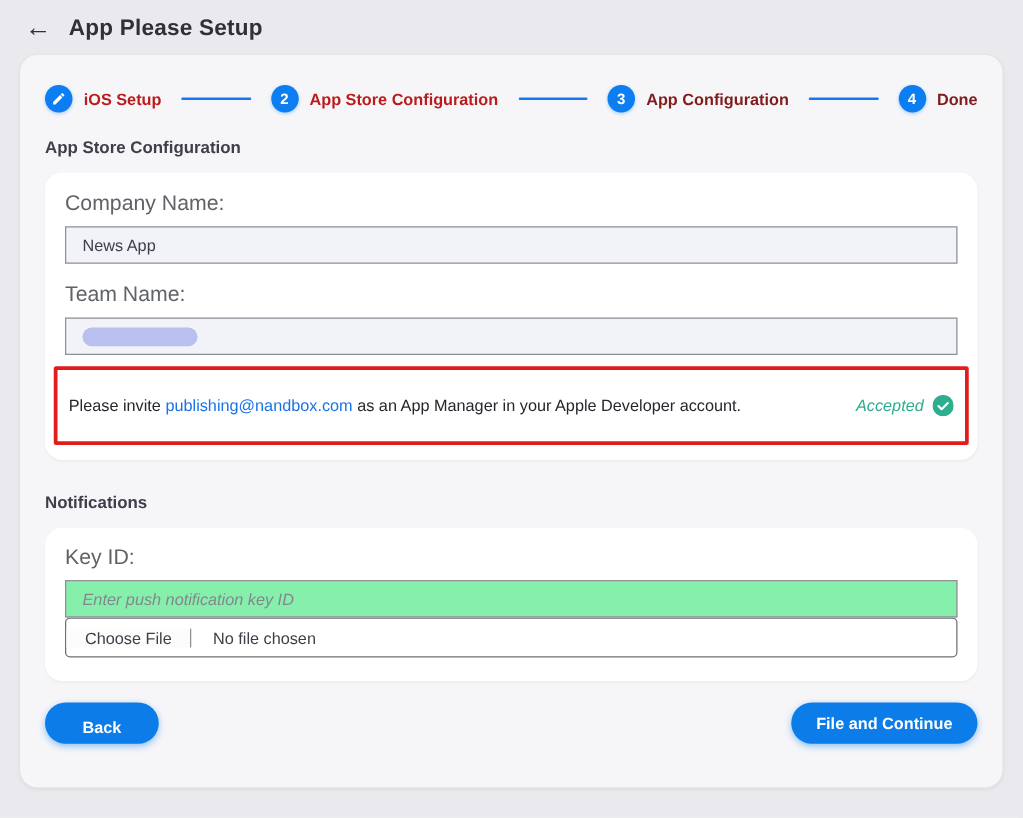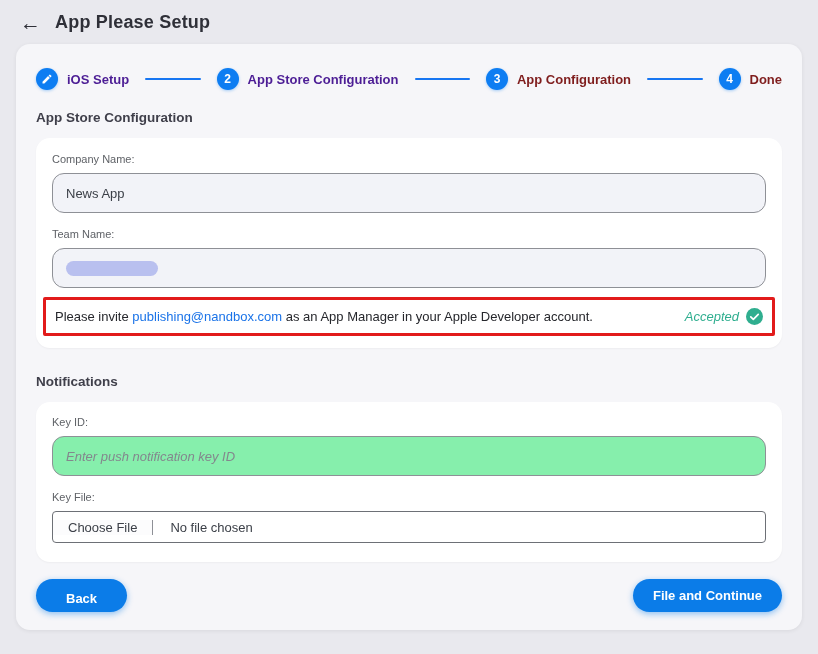--- a/index.html
+++ b/index.html
@@ -36,48 +36,48 @@
   .stepper { display: flex; align-items: center; margin: 2px 0 20px; }
   .step { display: flex; align-items: center; gap: 9px; }
   .step-circle {
     width: 22px; height: 22px; border-radius: 50%;
     background: #0d7df2; color: #fff;
     display: flex; align-items: center; justify-content: center;
     font-size: 12px; font-weight: bold; flex: none;
     box-shadow: 0 1px 3px rgba(13,125,242,.35);
   }
   .step-circle svg { width: 12px; height: 12px; fill: #fff; }
-  .step-label { font-size: 13px; font-weight: bold; color: #4c1d95; white-space: nowrap; }
+  .step-label { font-size: 13px; font-weight: bold; color: #b91c1c; white-space: nowrap; }
   .step-label.inactive { color: #7f1d1d; }
   .connector {
     flex: 1; height: 2px; background: #1776f2;
     margin: 0 16px; border-radius: 1px;
   }
 
   
   .section-heading { font-size: 13.5px; font-weight: bold; color: #3f3f4a; }
   .heading-1 { margin: 0 0 13px 0; }
   .heading-2 { margin: 26px 0 13px 0; }
 
   
   .form-card {
     background: #ffffff;
     border-radius: 14px;
     box-shadow: 0 1px 2px rgba(0,0,0,.04);
   }
   .card-appstore { padding: 15px 16px 12px; }
   .card-notifications { padding: 14px 16px 19px; }
 
-  .field-label { font-size: 11px; color: #5f6267; margin-bottom: 8px; }
+  .field-label { font-size: 17px; color: #5f6267; margin-bottom: 8px; }
   .field-label + .text-input, .field-label + .fake-input, .field-label + .file-input { margin-top: 0; }
   .mt { margin-top: 15px; }
 
   .text-input, .fake-input {
-    width: 100%; height: 40px;
-    border: 1px solid #8e9096; border-radius: 12px;
+    width: 100%; height: 30px;
+    border: 1px solid #8e9096; border-radius: 0;
     font-family: "Liberation Sans", sans-serif;
     font-size: 13px; color: #3c4048;
     padding: 0 13px;
     outline: none;
   }
   .bg-gray { background: #f2f3f8; }
   .bg-white { background: #86efac; font-style: italic; }
   .bg-white::placeholder { color: #83878d; opacity: 1; }
 
   .fake-input { display: flex; align-items: center; cursor: text; }
@@ -86,21 +86,21 @@
     background: #b9c0ef;
   }
 
   
   .notice {
     margin: 9px -9px 0 -9px;
     border: 3px solid #e21b1b;
     border-radius: 2px;
     background: #fff;
     display: flex; align-items: center; justify-content: space-between;
-    padding: 8px 9px;
+    padding: 20px 9px;
     font-size: 13px; color: #26272c;
   }
   .notice a { color: #1a73e8; text-decoration: none; }
   .notice-status { display: flex; align-items: center; gap: 7px; flex: none; font-style: italic; }
   .notice-status .status-text { color: #2fae8f; font-size: 13px; }
   .check-icon svg { width: 17px; height: 17px; display: block; }
 
   
   .file-input {
     width: 100%; height: 32px;
@@ -193,21 +193,20 @@
       </span>
     </div>
   </div>
 
   <div class="section-heading heading-2">Notifications</div>
 
   <div class="form-card card-notifications">
     <div class="field-label">Key ID:</div>
     <input type="text" class="text-input bg-white" placeholder="Enter push notification key ID" style="">
 
-    <div class="field-label mt">Key File:</div>
     <div class="file-input">
       <span class="file-button">Choose File</span>
       <span class="file-status">No file chosen</span>
     </div>
   </div>
 
   <div class="footer">
     <button class="btn btn-back">Back</button>
     <button class="btn btn-save">File and Continue</button>
   </div>

